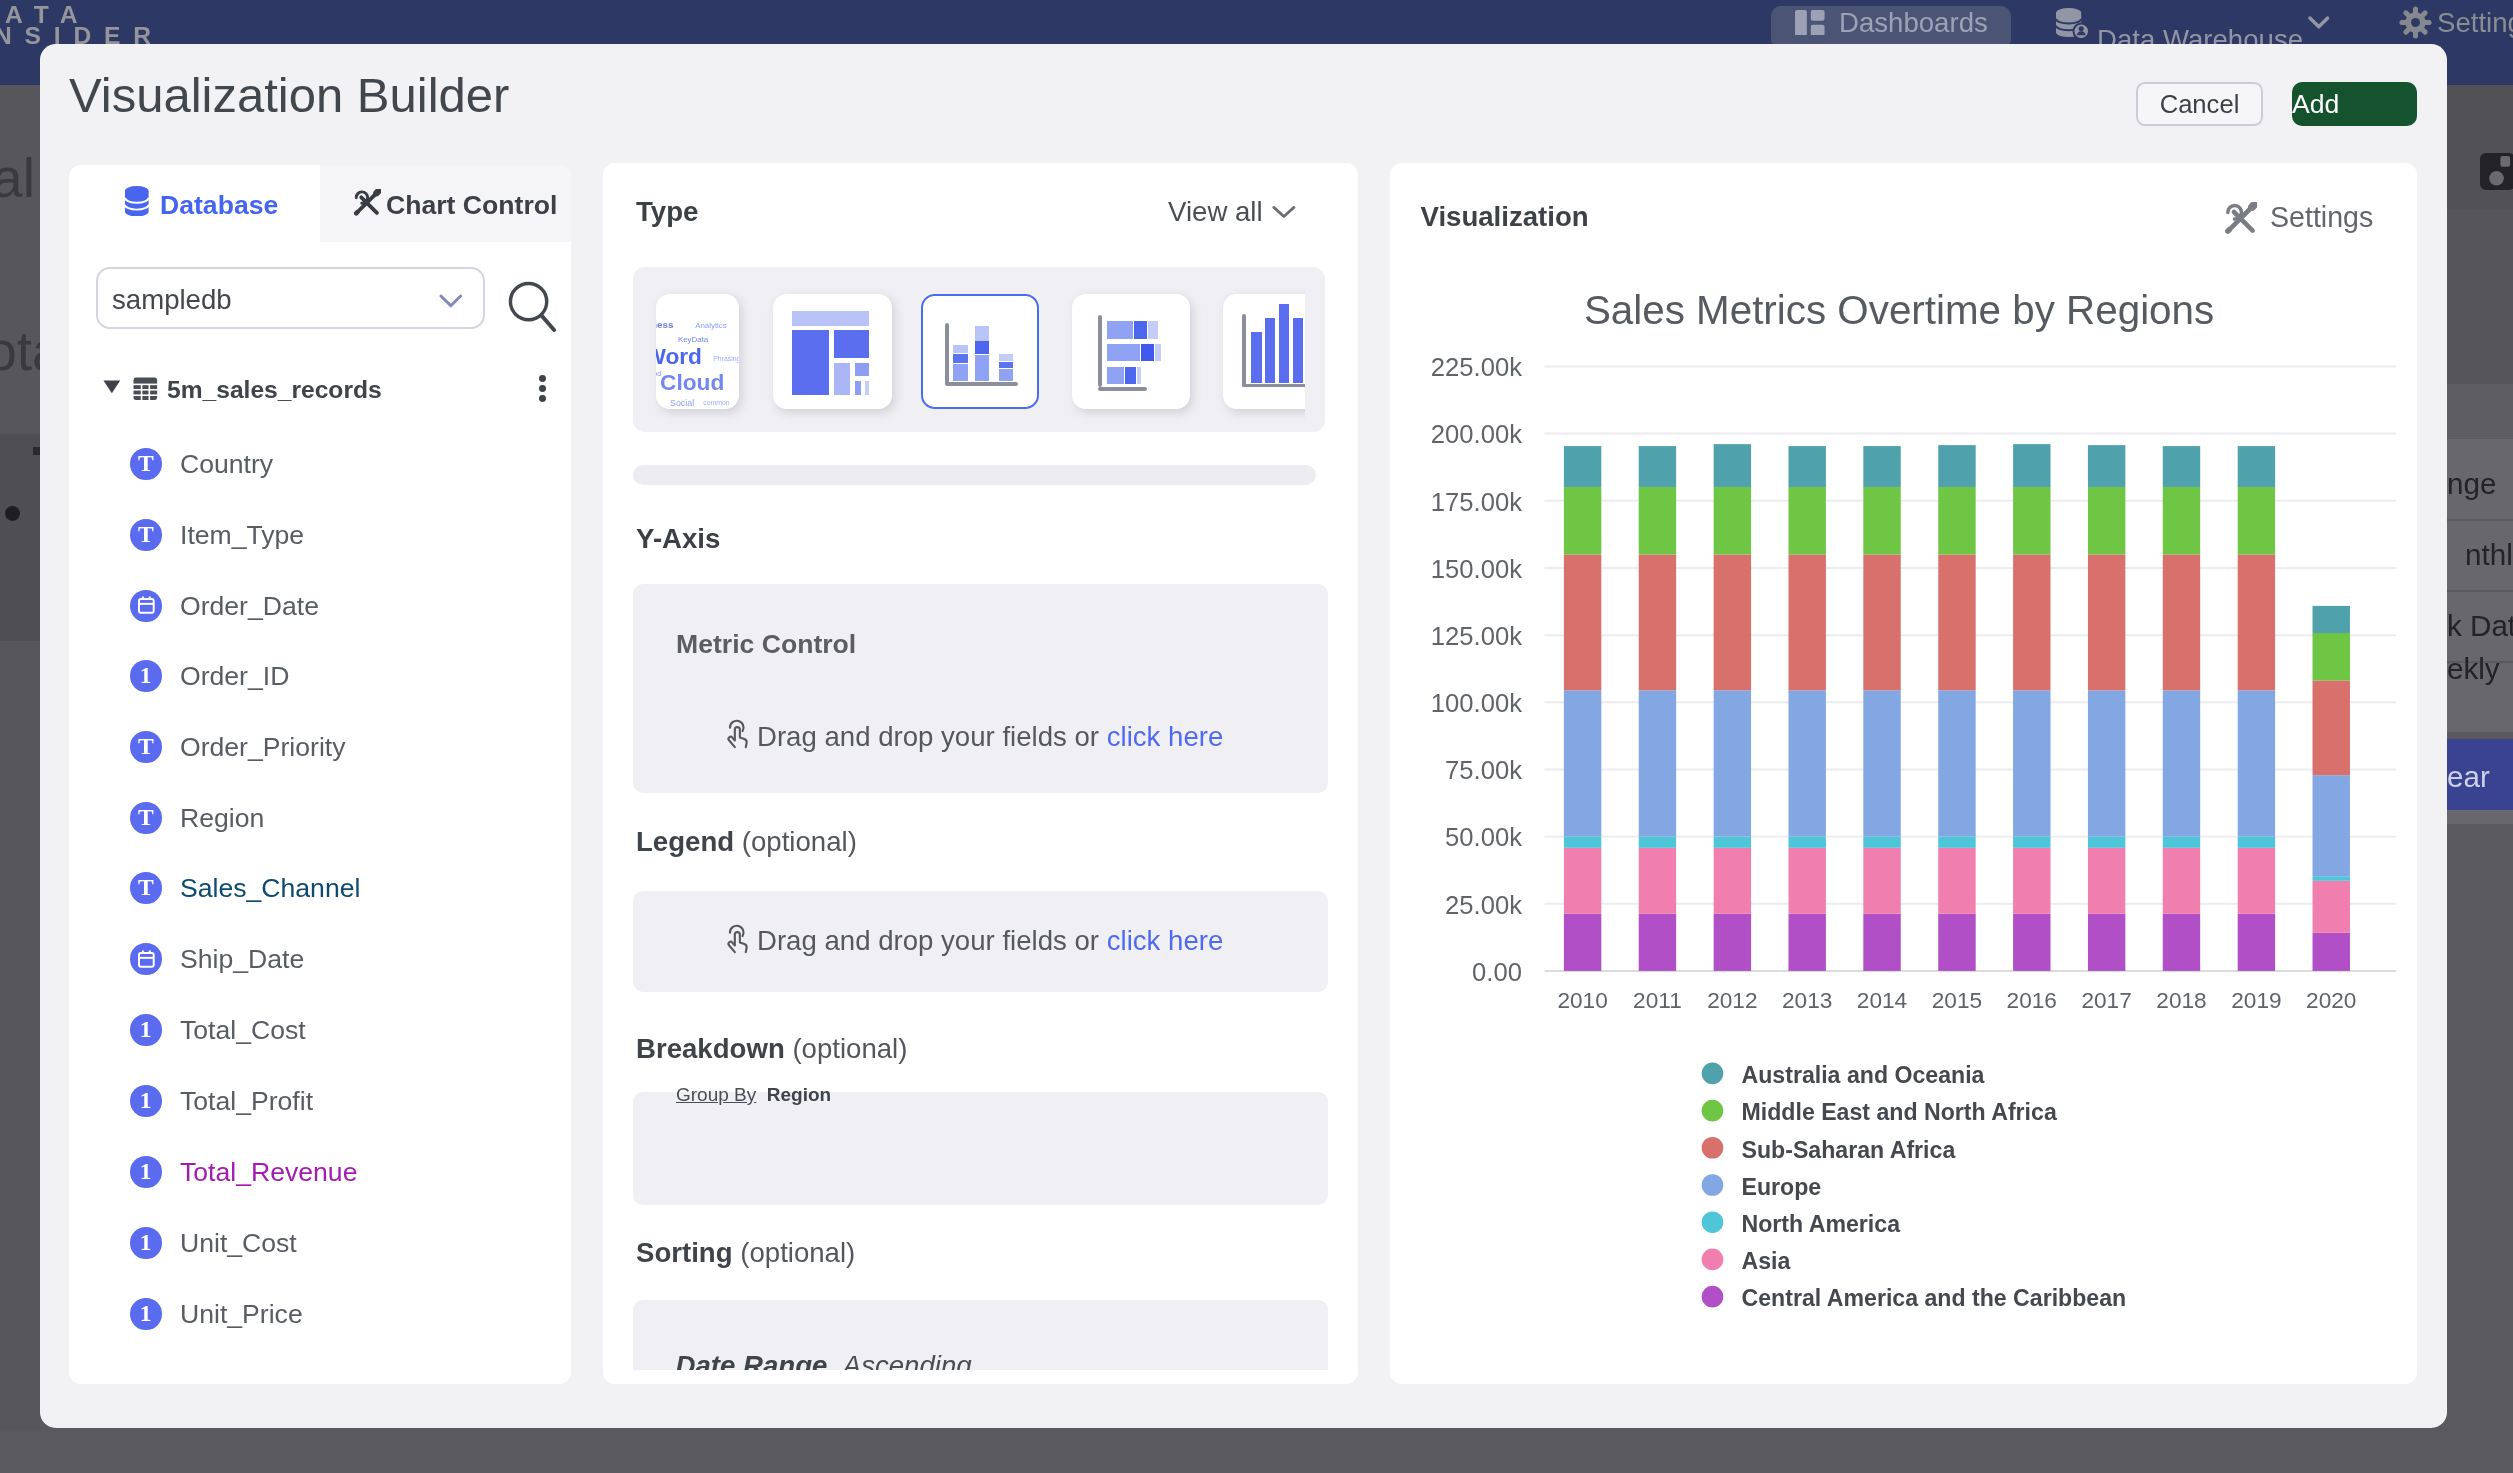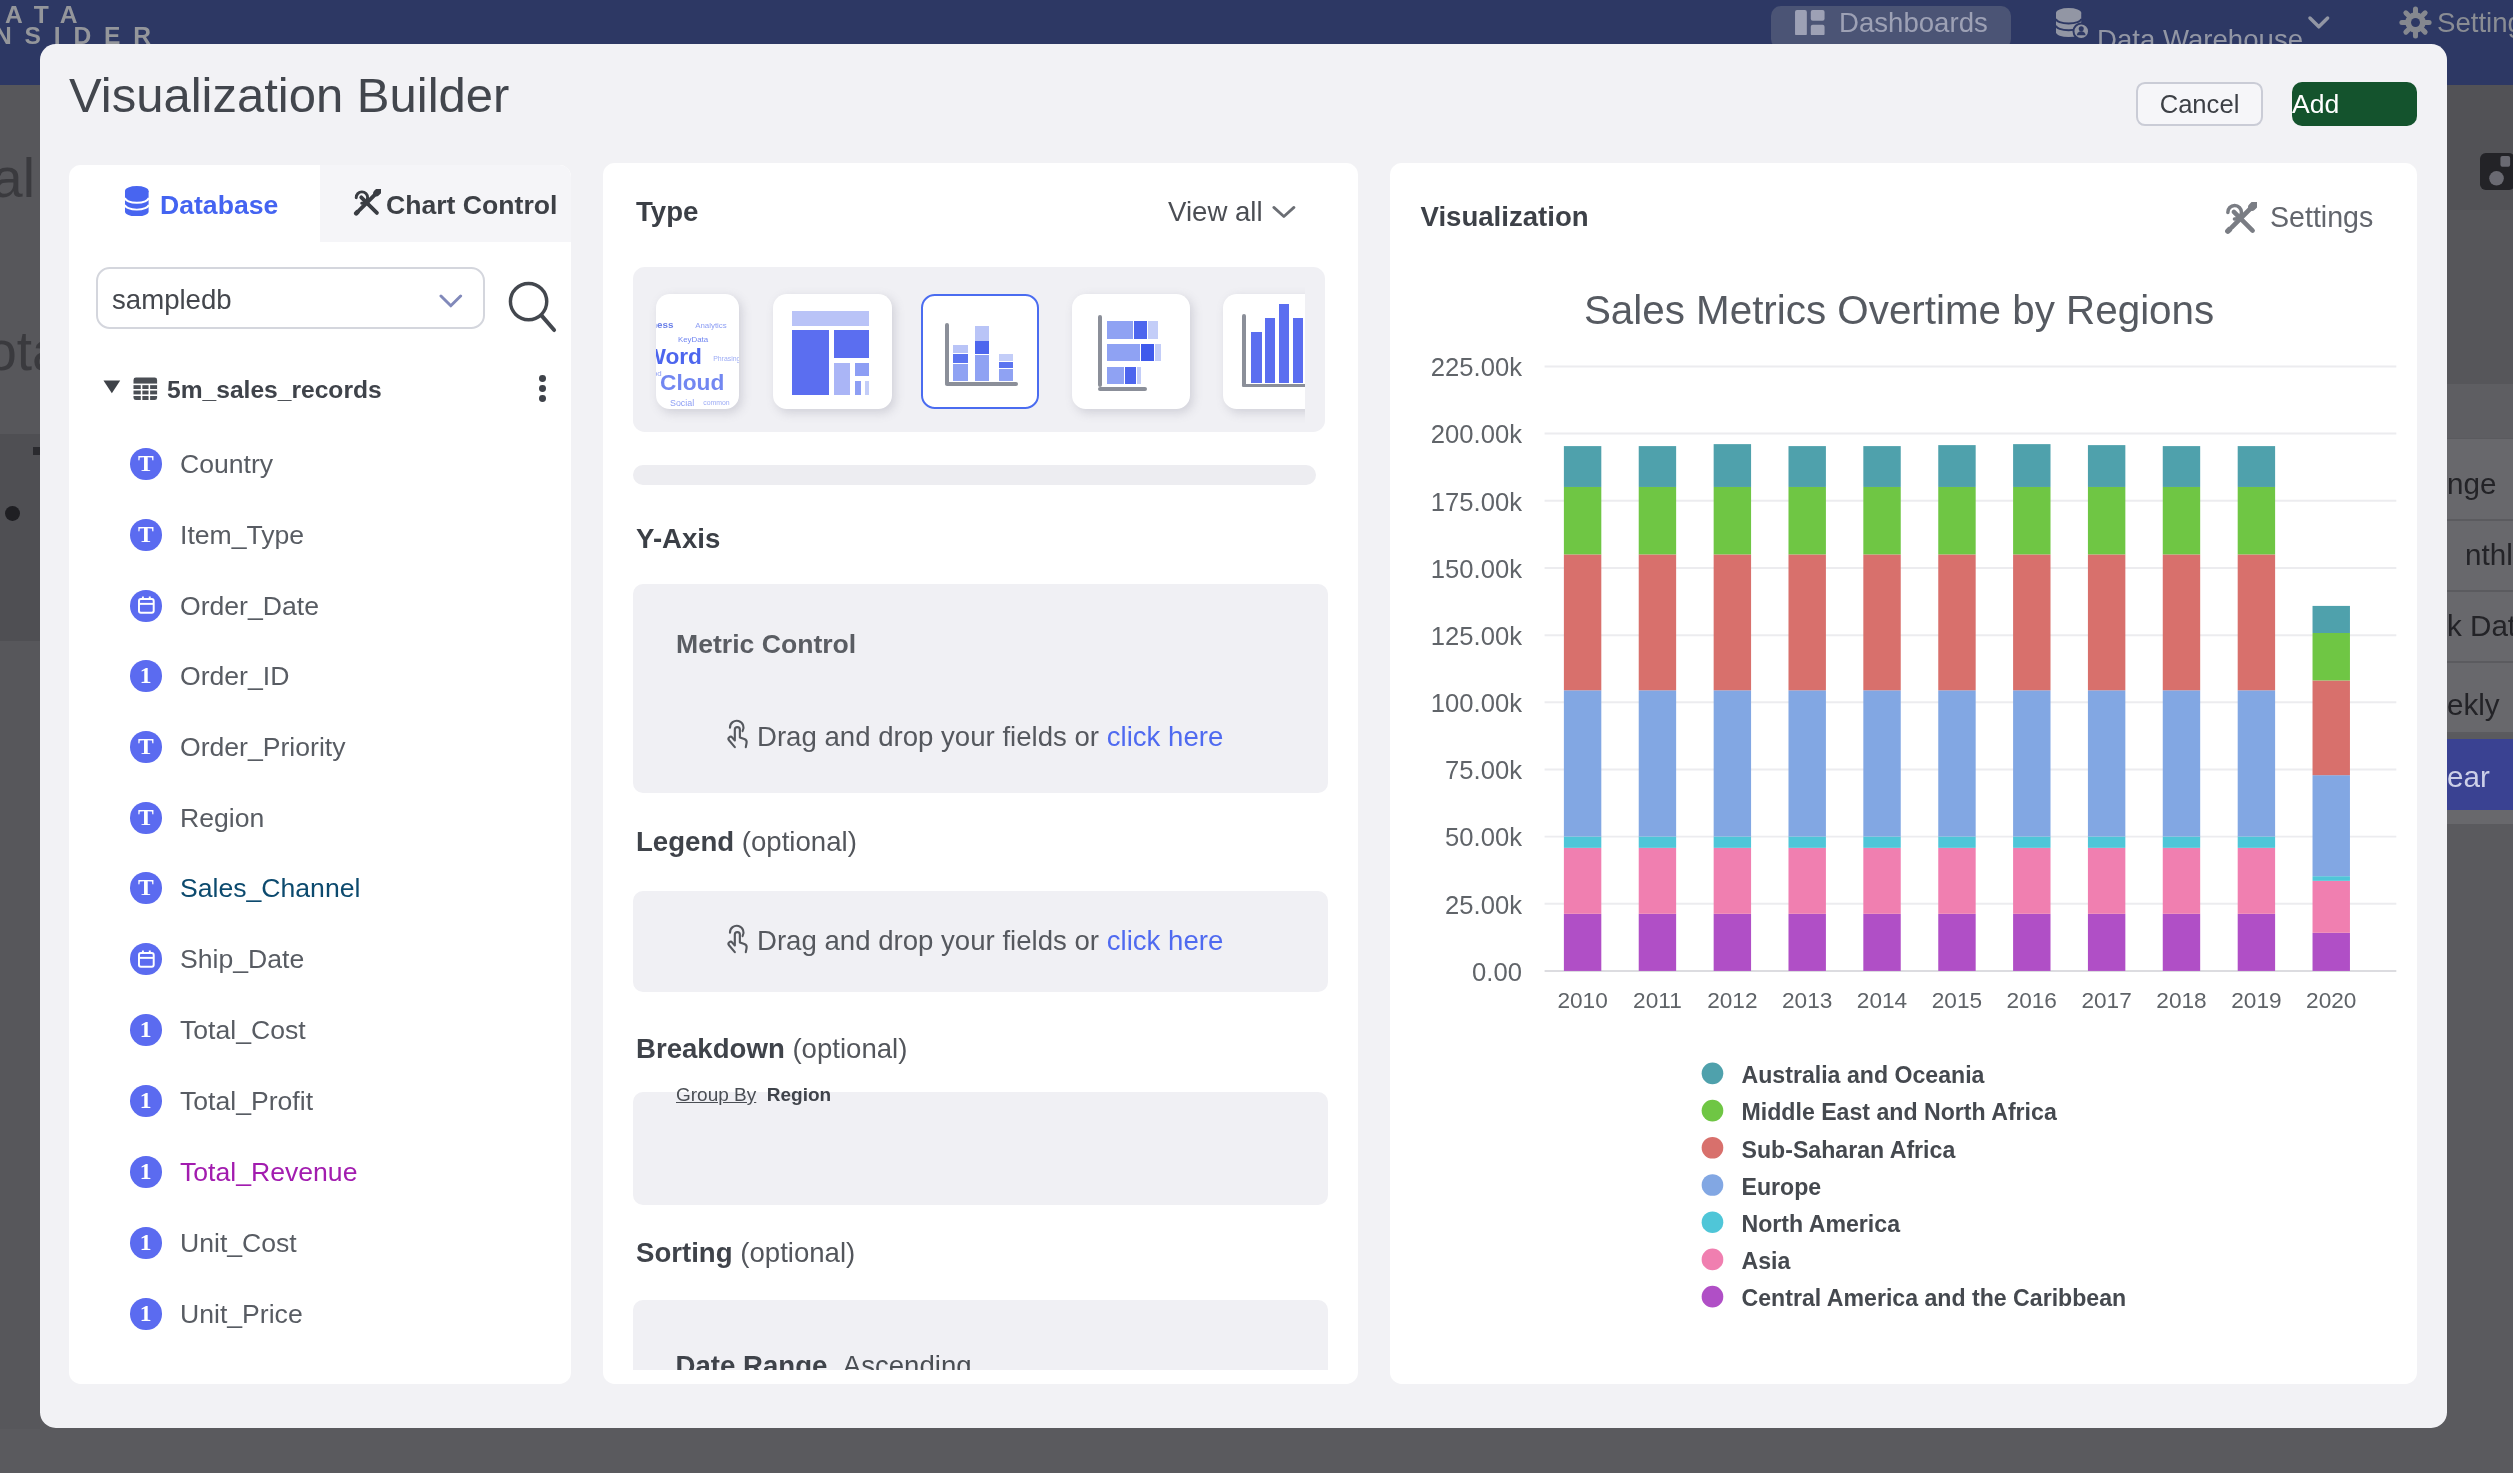--- a/index.html
+++ b/index.html
@@ -61,21 +61,21 @@
       </svg>
 <div class="abs" style="left:0;top:125px;width:67px;height:217px;background:#56565a;"></div>
 <div class="abs" style="left:0;top:299px;width:67px;height:54px;background:#5e5e62;"></div>
 <div class="abs" style="left:0;top:354px;width:67px;height:294px;background:#68686c;"></div>
 <div class="abs" style="left:0;top:382px;white-space:nowrap;">nge</div>
 <div class="abs" style="left:0;top:434px;width:67px;height:2px;background:#5b5b5f;"></div>
 <div class="abs" style="left:0;top:453px;white-space:nowrap;padding-left:18px;">nthly</div>
 <div class="abs" style="left:0;top:505px;width:67px;height:2px;background:#5b5b5f;"></div>
 <div class="abs" style="left:0;top:524px;white-space:nowrap;">k Date</div>
 <div class="abs" style="left:0;top:576px;width:67px;height:2px;background:#5b5b5f;"></div>
-<div class="abs" style="left:0;top:603px;white-space:nowrap;">ekly</div>
+<div class="abs" style="left:0;top:567px;white-space:nowrap;">ekly</div>
 <div class="abs" style="left:0;top:647px;width:67px;height:2px;background:#5b5b5f;"></div>
 <div class="abs" style="left:0;top:654px;width:67px;height:71px;background:#3a4292;"></div>
 <div class="abs" style="left:0;top:675px;color:#cdd0e8;">ear</div>
 <div class="abs" style="left:0;top:725px;width:67px;height:13.8px;background:#68686c;"></div>
 </div>
 <div class="abs" style="left:40px;top:44px;width:2407px;height:1384px;background:#f2f2f5;border-radius:15.8px;"></div>
 <div class="abs" style="left:69px;top:67px;font-size:49px;color:#42464d;">Visualization Builder</div>
 <div class="abs" style="left:2136px;top:82px;width:127px;height:44px;background:#f6f6f9;border:2px solid #caccd6;border-radius:8.9px;font-size:25.6px;color:#3d4046;text-align:center;line-height:40px;">Cancel</div>
 <div class="abs" style="left:2292px;top:82px;width:125px;height:44px;background:#14532d;border-radius:10px;font-size:26.6px;color:#fff;text-align:left;line-height:44px;">Add</div>
 <div class="abs" style="left:69px;top:165px;width:502px;height:1219px;background:#ffffff;border-radius:11.8px;overflow:hidden;">
@@ -254,21 +254,21 @@
 <g fill="none" stroke="#55585e" stroke-width="2.2" stroke-linecap="round" stroke-linejoin="round">
 <path d="M9 11 a7 7 0 1 1 13 3.5"></path>
 <path d="M14 31 l-6-7 a2.2 2.2 0 0 1 3.4-2.8 l2.6 3 V13 a2.6 2.6 0 0 1 5.2 0 v8 l4.6 1.7 a3.6 3.6 0 0 1 2.3 4.1 l-0.8 4.2"></path>
 </g>
       </svg>
 <div class="abs" style="left:154px;top:762px;font-size:27.6px;color:#55585e;">Drag and drop your fields or <span style="color:#4f6af0;">click here</span></div>
 <div class="abs" style="left:33px;top:870px;font-size:27.6px;color:#3f434a;"><span class="b">Breakdown</span> <span style="color:#53565c;">(optional)</span></div>
 <div class="abs" style="left:29.6px;top:929px;width:695px;height:113px;background:#f0f0f4;border-radius:9.9px;"></div>
 <div class="abs" style="left:73px;top:921px;font-size:19px;color:#4a4e54;"><span style="text-decoration:underline;">Group By</span>&nbsp;&nbsp;<span class="b" style="color:#3f434a;">Region</span></div>
 <div class="abs" style="left:33px;top:1074px;font-size:27.6px;color:#3f434a;"><span class="b">Sorting</span> <span style="color:#53565c;">(optional)</span></div>
-<div class="abs" style="left:29.6px;top:1137px;width:808px;height:70px;overflow:hidden;">
+<div class="abs" style="left:29.6px;top:1137px;width:808px;height:70px;overflow:hidden;font-style:italic;">
 <div class="abs" style="left:0;top:0;width:695px;height:118px;background:#f0f0f4;border-radius:9.9px;"></div>
 <div class="abs b" style="left:43px;top:50px;font-size:27.6px;color:#3f434a;">Date Range&nbsp;&nbsp;<span style="font-weight:normal;color:#4a4e54;">Ascending</span></div>
 </div>
 </div>
 <div class="abs" style="left:1390px;top:163px;width:1027px;height:1221px;background:#ffffff;border-radius:11.8px;overflow:hidden;">
 <div class="abs b" style="left:30.5px;top:38px;font-size:27.6px;color:#3d4148;">Visualization</div>
 <svg class="abs" style="left:834px;top:39px;" width="33" height="33" viewBox="0 0 30 30">
 <g stroke="#7a7d84" fill="none" stroke-linecap="round">
 <path d="M3.5 9.5 a6.2 6.2 0 1 1 6 6" stroke-width="3.2"></path>
 <line x1="9" y1="9" x2="26" y2="26" stroke-width="4.2"></line>

